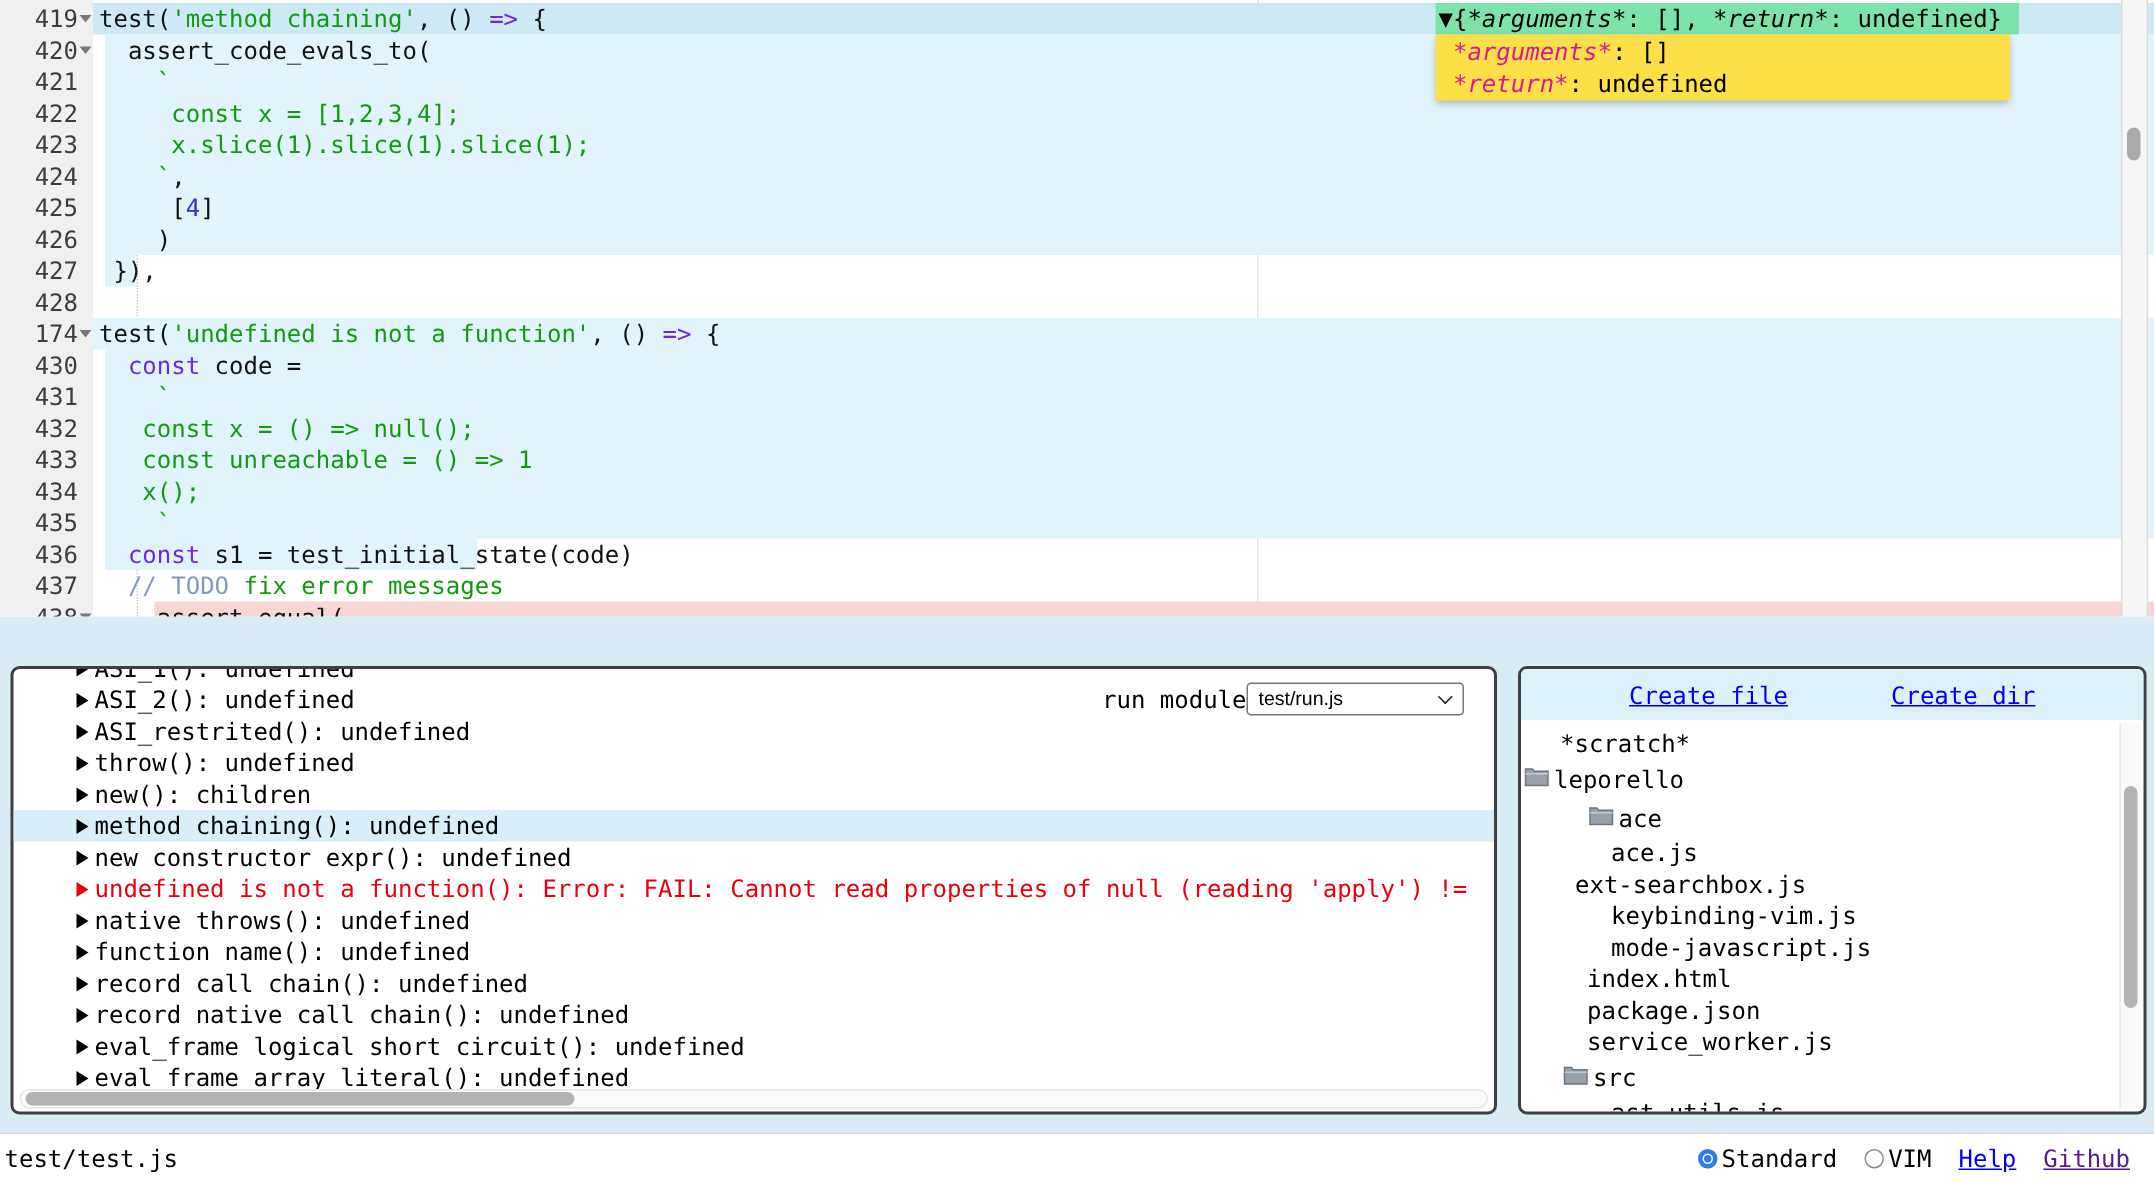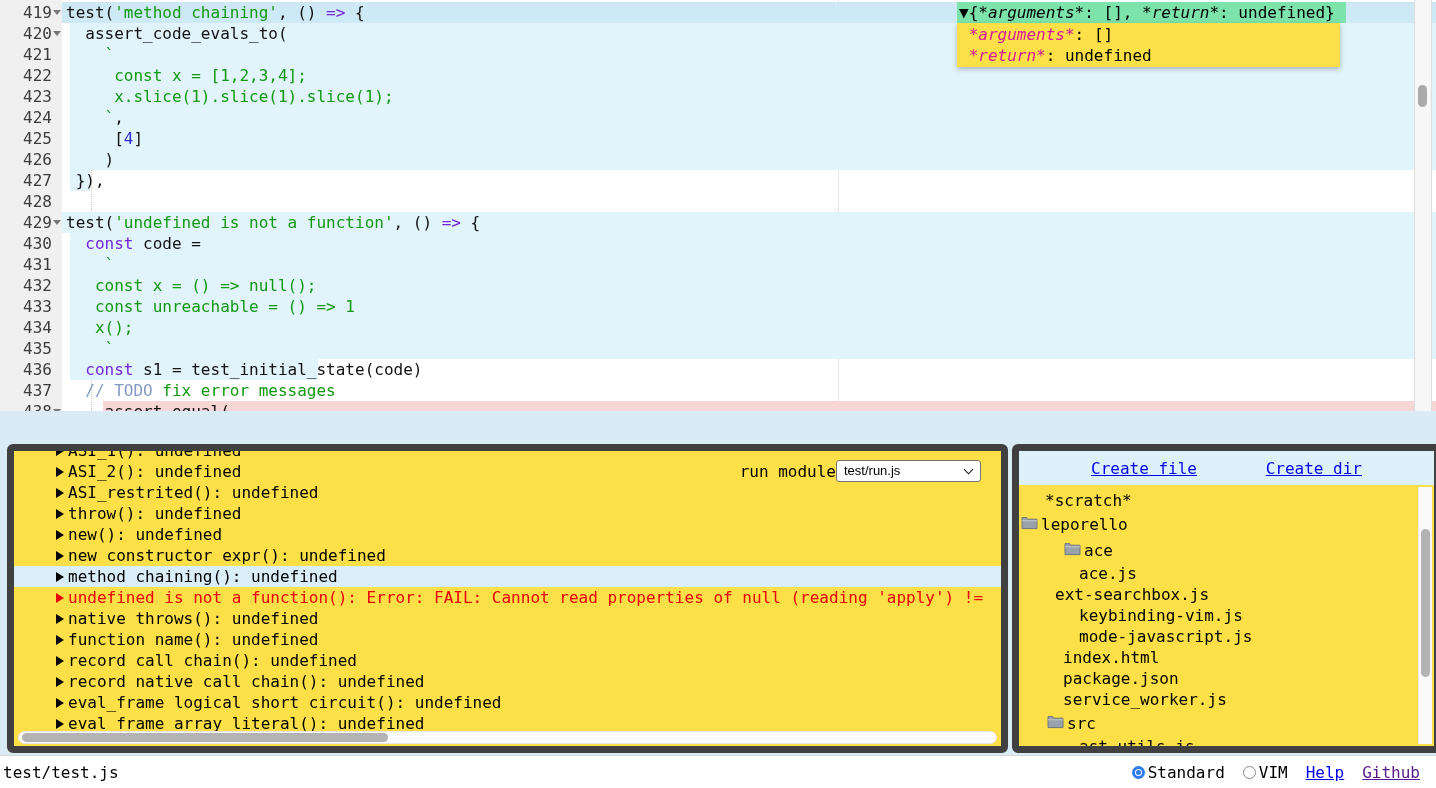--- a/index.html
+++ b/index.html
@@ -32,21 +32,21 @@
   #tooltip .tt-body{width:383px;background:#fde047;box-shadow:0 2px 5px rgba(0,0,0,.25);padding:1px 0}
   #tooltip .tt-row{height:21px;line-height:21px;white-space:pre;padding-left:2px}
   .t{color:#000}.ti{font-style:italic;color:#000}.key{font-style:italic;color:#d6199c}
 
   
   #ed-scrollbar{position:absolute;left:1414px;top:0;width:16px;height:433px;background:#f7f7f7;
                 border-left:1px solid #ddd;border-right:1px solid #ddd;z-index:5}
   #ed-thumb{position:absolute;left:3px;top:85px;width:9px;height:22px;background:#ababab;border-radius:5px}
 
   
-  .panel{position:absolute;background:#fde047;border:7px solid #404040;border-radius:6px;overflow:hidden}
+  .panel{position:absolute;background:#ffffff;border:2px solid #404040;border-radius:6px;overflow:hidden}
   #results{left:7px;top:444px;width:987px;height:295px}
   #results-list{margin-top:-11px}
   .res-row{height:21px;line-height:21px;font-size:16px;color:#000;padding-left:42px;white-space:pre;display:flex;align-items:center}
   .res-row.sel{background:#daeefa}
   .res-row.err{color:#e8000d}
   .exp{display:inline-block;width:0;height:0;border-top:5px transparent solid;border-bottom:5px transparent solid;
        border-left:8px solid currentColor;margin-right:4px;flex:0 0 auto}
   .res-label{white-space:pre}
   #run-module{position:absolute;top:9px;right:20px;display:flex;align-items:center;z-index:3}
   #run-module .run-label{font-size:16px;color:#000}
@@ -138,21 +138,21 @@
           <div class="hl sel" style="left: 70px; width: 20px;"></div>
           <div class="gut"><span>427</span></div>
           <div class="codeln"><span class="p"> }),</span></div>
         </div>
         <div class="ed-row">
           <div class="gut"><span>428</span></div>
           <div class="codeln"></div>
         </div>
         <div class="ed-row">
           <div class="hl sel" style="left: 62px; right: 0px;"></div>
-          <div class="gut"><span>429</span><span class="fold"></span></div>
+          <div class="gut"><span>174</span><span class="fold"></span></div>
           <div class="codeln"><span class="p">test(</span><span class="s">'undefined is not a function'</span><span class="p">, () </span><span class="k">=&gt;</span><span class="p"> {</span></div>
         </div>
         <div class="ed-row">
           <div class="hl sel" style="left: 70px; right: 0px;"></div>
           <div class="gut"><span>430</span></div>
           <div class="codeln"><span class="p">  </span><span class="k">const</span><span class="p"> code =</span></div>
         </div>
         <div class="ed-row">
           <div class="hl sel" style="left: 70px; right: 0px;"></div>
           <div class="gut"><span>431</span></div>
@@ -211,23 +211,23 @@
       <div id="ed-thumb"></div>
     </div>
   </div>
 
   <div id="results" class="panel">
     <div id="results-list">
         <div class="res-row"><span class="exp"></span><span class="res-label">ASI_1(): undefined</span></div>
         <div class="res-row"><span class="exp"></span><span class="res-label">ASI_2(): undefined</span></div>
         <div class="res-row"><span class="exp"></span><span class="res-label">ASI_restrited(): undefined</span></div>
         <div class="res-row"><span class="exp"></span><span class="res-label">throw(): undefined</span></div>
-        <div class="res-row"><span class="exp"></span><span class="res-label">new(): undefined</span></div>
+        <div class="res-row"><span class="exp"></span><span class="res-label">new(): children</span></div>
+        <div class="res-row sel"><span class="exp"></span><span class="res-label">method chaining(): undefined</span></div>
         <div class="res-row"><span class="exp"></span><span class="res-label">new constructor expr(): undefined</span></div>
-        <div class="res-row sel"><span class="exp"></span><span class="res-label">method chaining(): undefined</span></div>
         <div class="res-row err"><span class="exp"></span><span class="res-label">undefined is not a function(): Error: FAIL: Cannot read properties of null (reading 'apply') !=</span></div>
         <div class="res-row"><span class="exp"></span><span class="res-label">native throws(): undefined</span></div>
         <div class="res-row"><span class="exp"></span><span class="res-label">function name(): undefined</span></div>
         <div class="res-row"><span class="exp"></span><span class="res-label">record call chain(): undefined</span></div>
         <div class="res-row"><span class="exp"></span><span class="res-label">record native call chain(): undefined</span></div>
         <div class="res-row"><span class="exp"></span><span class="res-label">eval_frame logical short circuit(): undefined</span></div>
         <div class="res-row"><span class="exp"></span><span class="res-label">eval_frame array_literal(): undefined</span></div>
       </div>
     <div id="run-module">
       <span class="run-label">run module</span>

